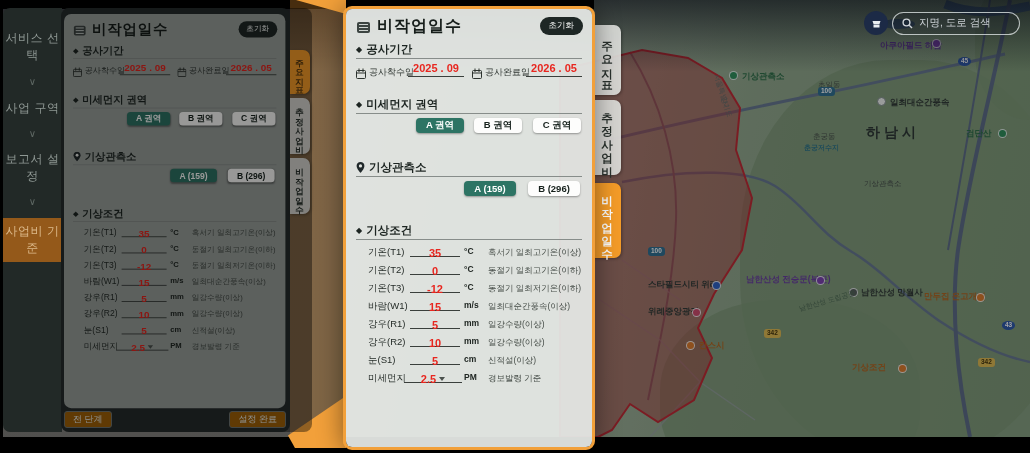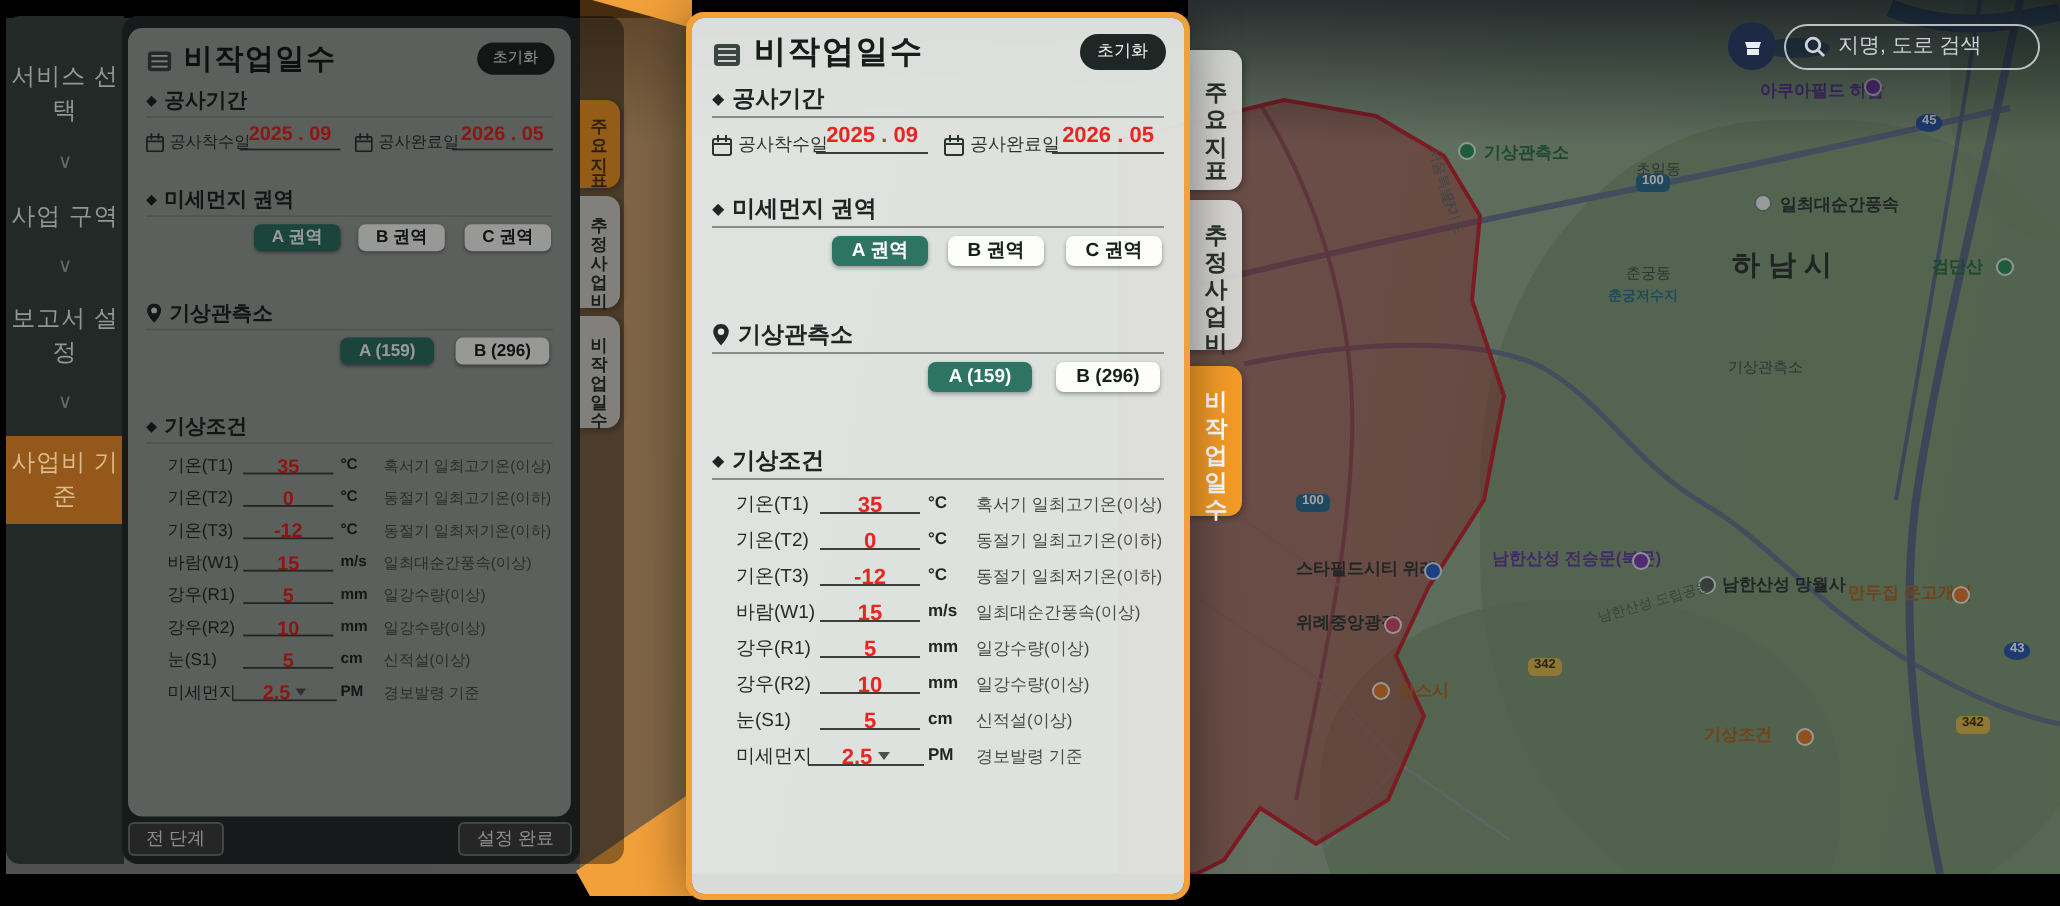--- a/index.html
+++ b/index.html
@@ -53,21 +53,21 @@
   
   .sidebar{position:absolute;left:3px;top:8px;width:59px;height:424px;background:#222927;border-radius:7px 0 0 7px;z-index:7;}
   .sb-item{width:100%;text-align:center;font-size:12px;color:#8f9894;letter-spacing:0.5px;}
   .sb-chev{width:100%;text-align:center;color:#5f6864;font-size:10px;}
   .sb-item.active{background:#94591a;color:#ddba8b;padding:5px 0;}
 
   
   .left-panel{position:absolute;left:61px;top:8px;width:229px;height:424px;background:#262c2c;border-radius:8px;z-index:7;}
   .left-card-wrap{position:absolute;left:3px;top:6px;width:246px;height:438px;transform:scale(0.9);transform-origin:top left;}
   .left-card-wrap .form-card{background:#9aa09c;border-radius:8px;}
-  .footer-btn{position:absolute;bottom:4px;height:17px;background:#404040;border:1px solid #6e7674;border-radius:3px;color:#e8ecea;font-size:9px;display:flex;align-items:center;justify-content:center;padding:0 8px;box-sizing:border-box;}
+  .footer-btn{position:absolute;bottom:4px;height:17px;background:#a16207;border:1px solid #6e7674;border-radius:3px;color:#e8ecea;font-size:9px;display:flex;align-items:center;justify-content:center;padding:0 8px;box-sizing:border-box;}
   .fb-prev{left:3px;min-width:42px;}
   .fb-done{right:4px;min-width:54px;}
   .dim-overlay{position:absolute;left:61px;top:8px;width:251px;height:424px;background:rgba(0,0,0,.40);border-radius:8px;z-index:8;pointer-events:none;}
 
   
   .vtab{position:absolute;left:0;display:flex;align-items:center;justify-content:center;writing-mode:vertical-rl;text-orientation:upright;background:rgba(222,224,220,.92);color:#2a322e;font-weight:bold;border-radius:0 7px 7px 0;box-shadow:1px 1px 3px rgba(0,0,0,.3);}
   .vtab.active{background:#f59c28;color:#fff;}
   .vtabs-left{position:absolute;left:290px;top:8px;width:20px;height:424px;z-index:7;}
   .vtabs-left .vtab{width:20px;font-size:8.5px;letter-spacing:1px;}
   .vtabs-left .vtab.active{color:#503510;}

